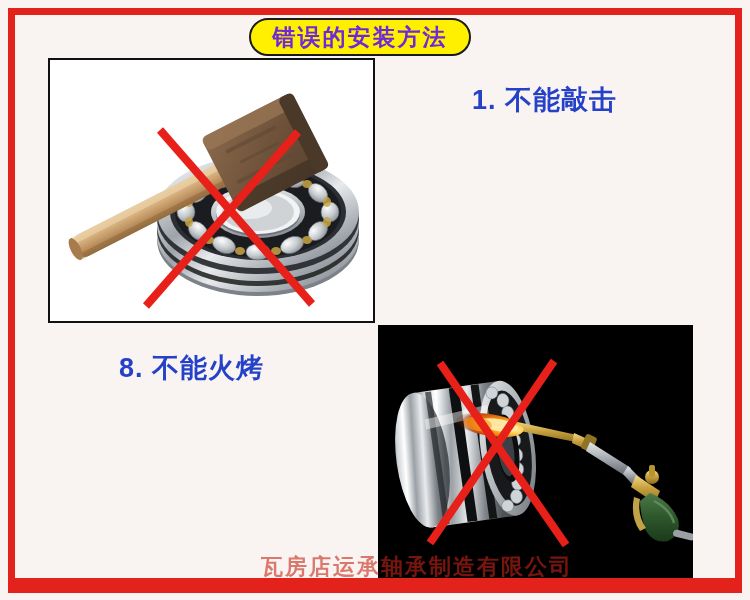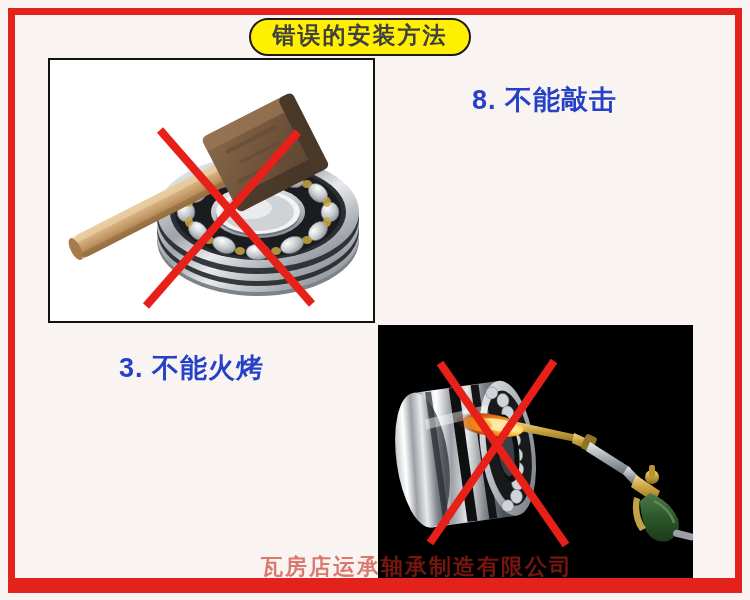--- a/index.html
+++ b/index.html
@@ -42,24 +42,24 @@
     background: #fff000;
     border: 2px solid #1a1a1a;
     border-radius: 19px;
     display: flex;
     align-items: center;
     justify-content: center;
     z-index: 30;
     box-sizing: border-box;
   }
   #title-text {
-    font-family: Liberation Mono, monospace;
+    font-family: Liberation Sans, sans-serif;
     font-size: 23px;
     font-weight: bold;
-    color: #404040;
+    color: #6d28d9;
     letter-spacing: 2px;
     line-height: 1;
     white-space: nowrap;
   }
 
   
   .photo {
     position: absolute;
     box-sizing: border-box;
     overflow: hidden;
@@ -370,19 +370,19 @@
     </svg>
 
     <svg class="x-overlay" viewBox="0 0 315 253" preserveAspectRatio="none">
       <g stroke="#e8201a" stroke-width="8" stroke-linecap="butt">
         <line x1="62" y1="38" x2="188" y2="220"></line>
         <line x1="176" y1="36" x2="52" y2="218"></line>
       </g>
     </svg>
   </div>
 
-  <div class="section-heading" id="heading-1">8. 不能敲击</div>
-
-  <div class="section-heading" id="heading-2">3. 不能火烤</div>
+  <div class="section-heading" id="heading-1">1. 不能敲击</div>
+
+  <div class="section-heading" id="heading-2">8. 不能火烤</div>
 
   <div id="watermark">瓦房店运承轴承制造有限公司</div>
 
 </div>
 
 </body></html>

